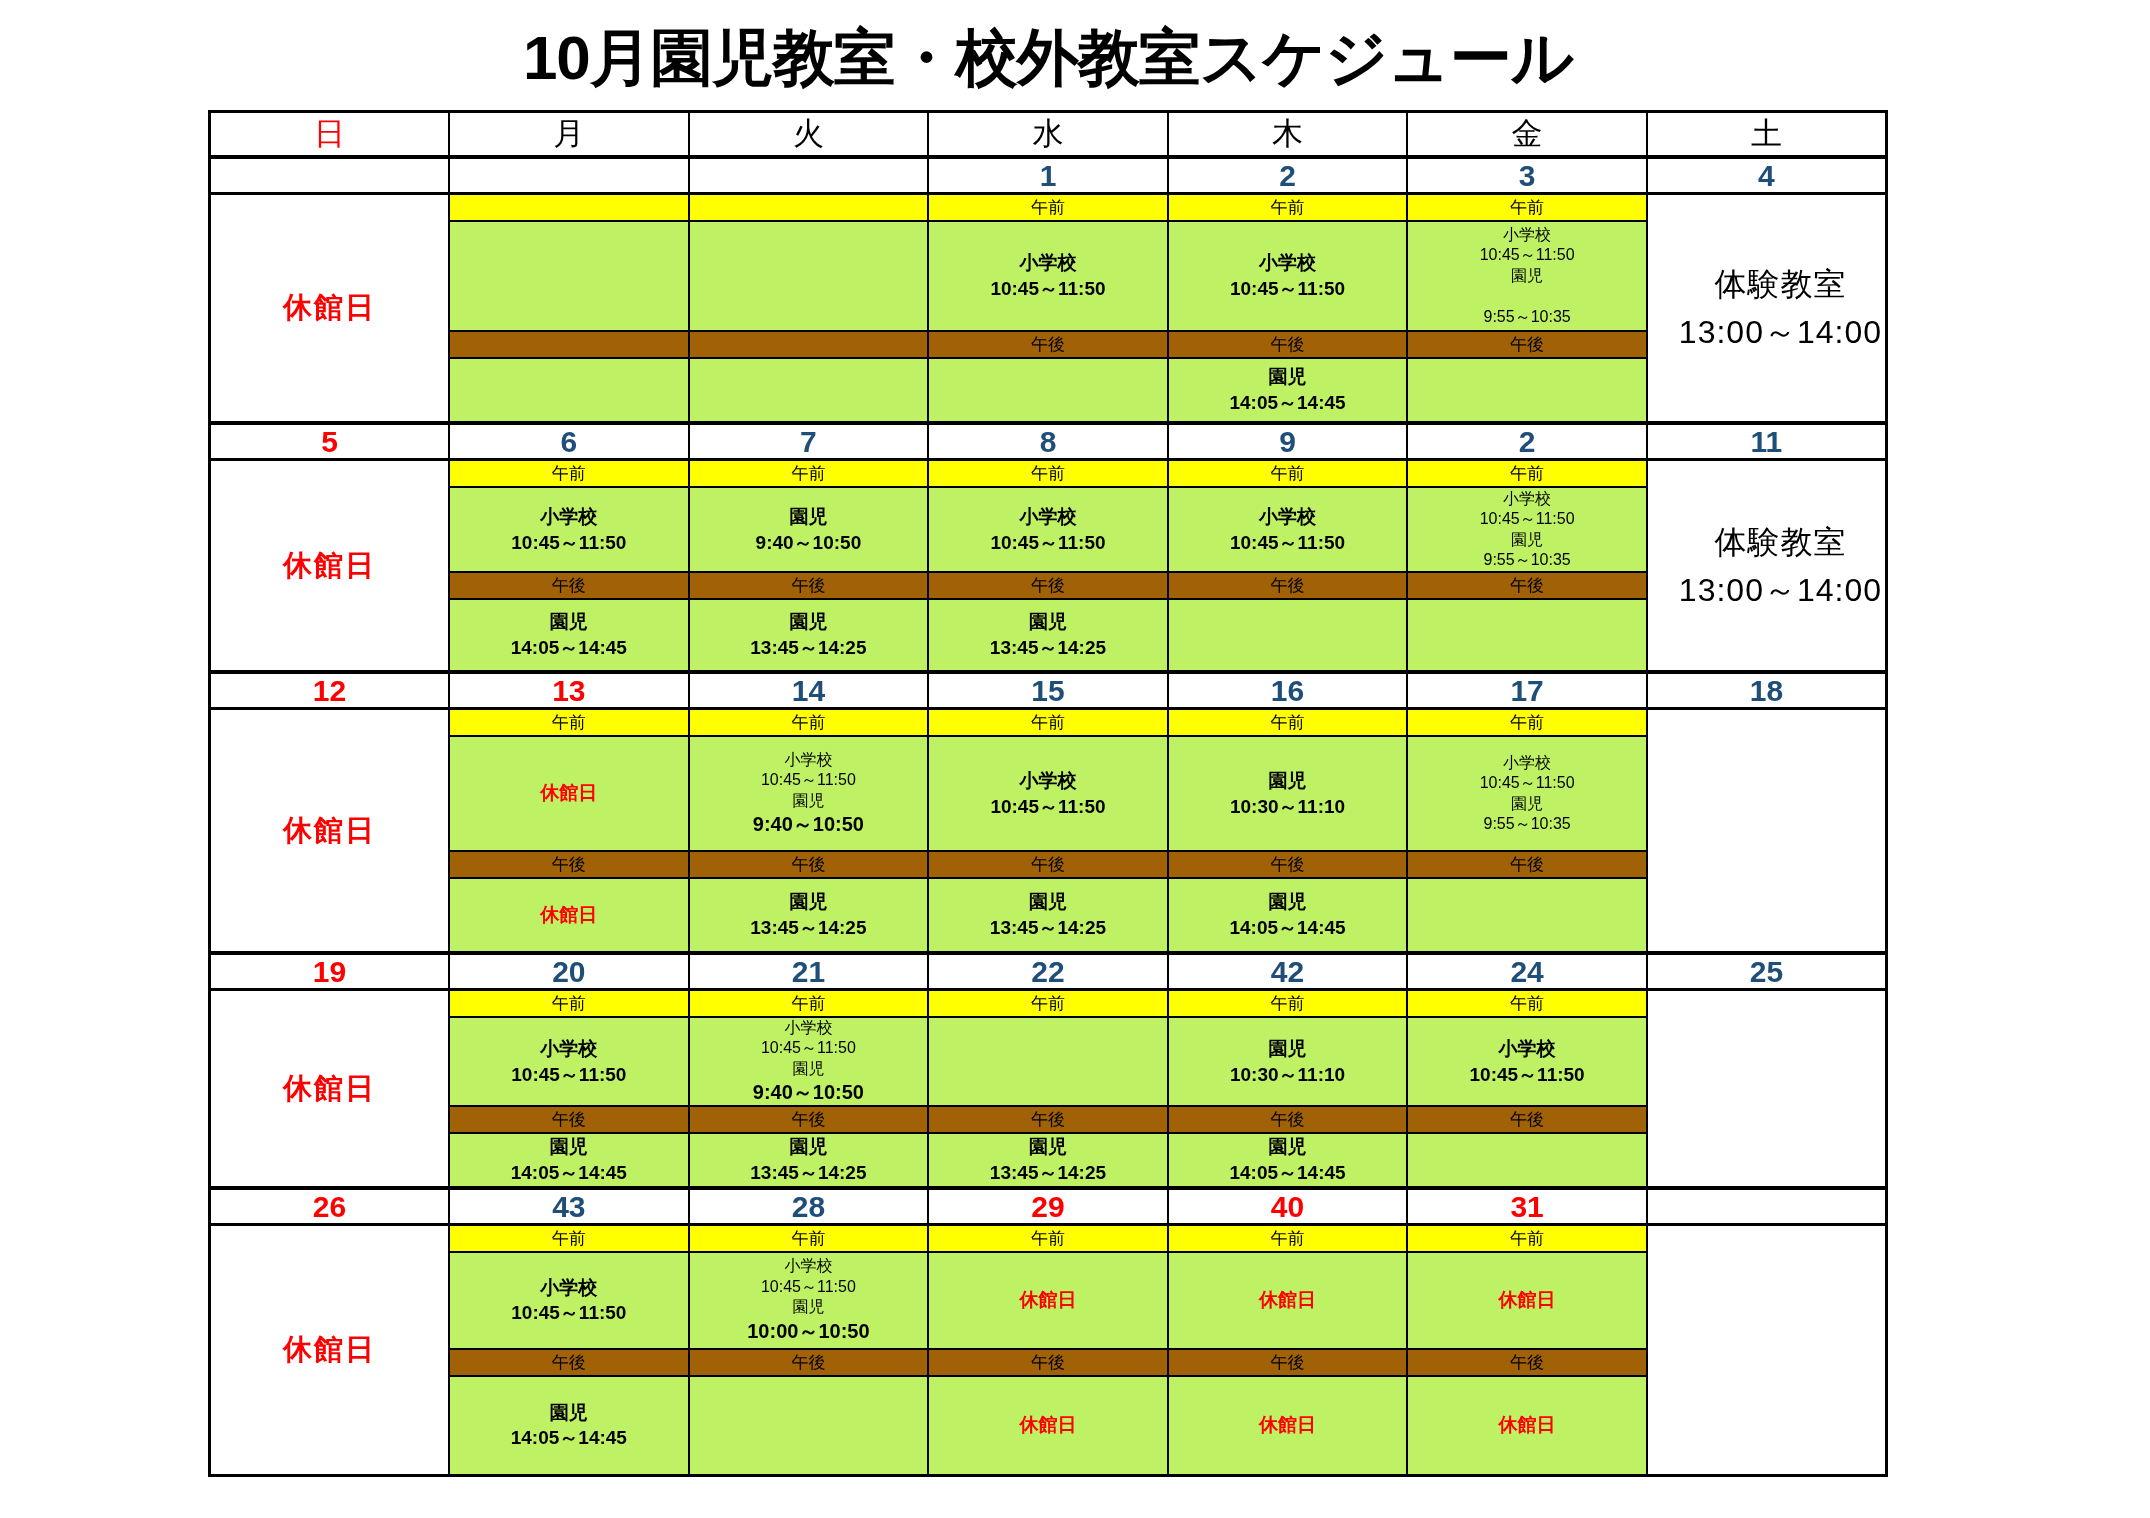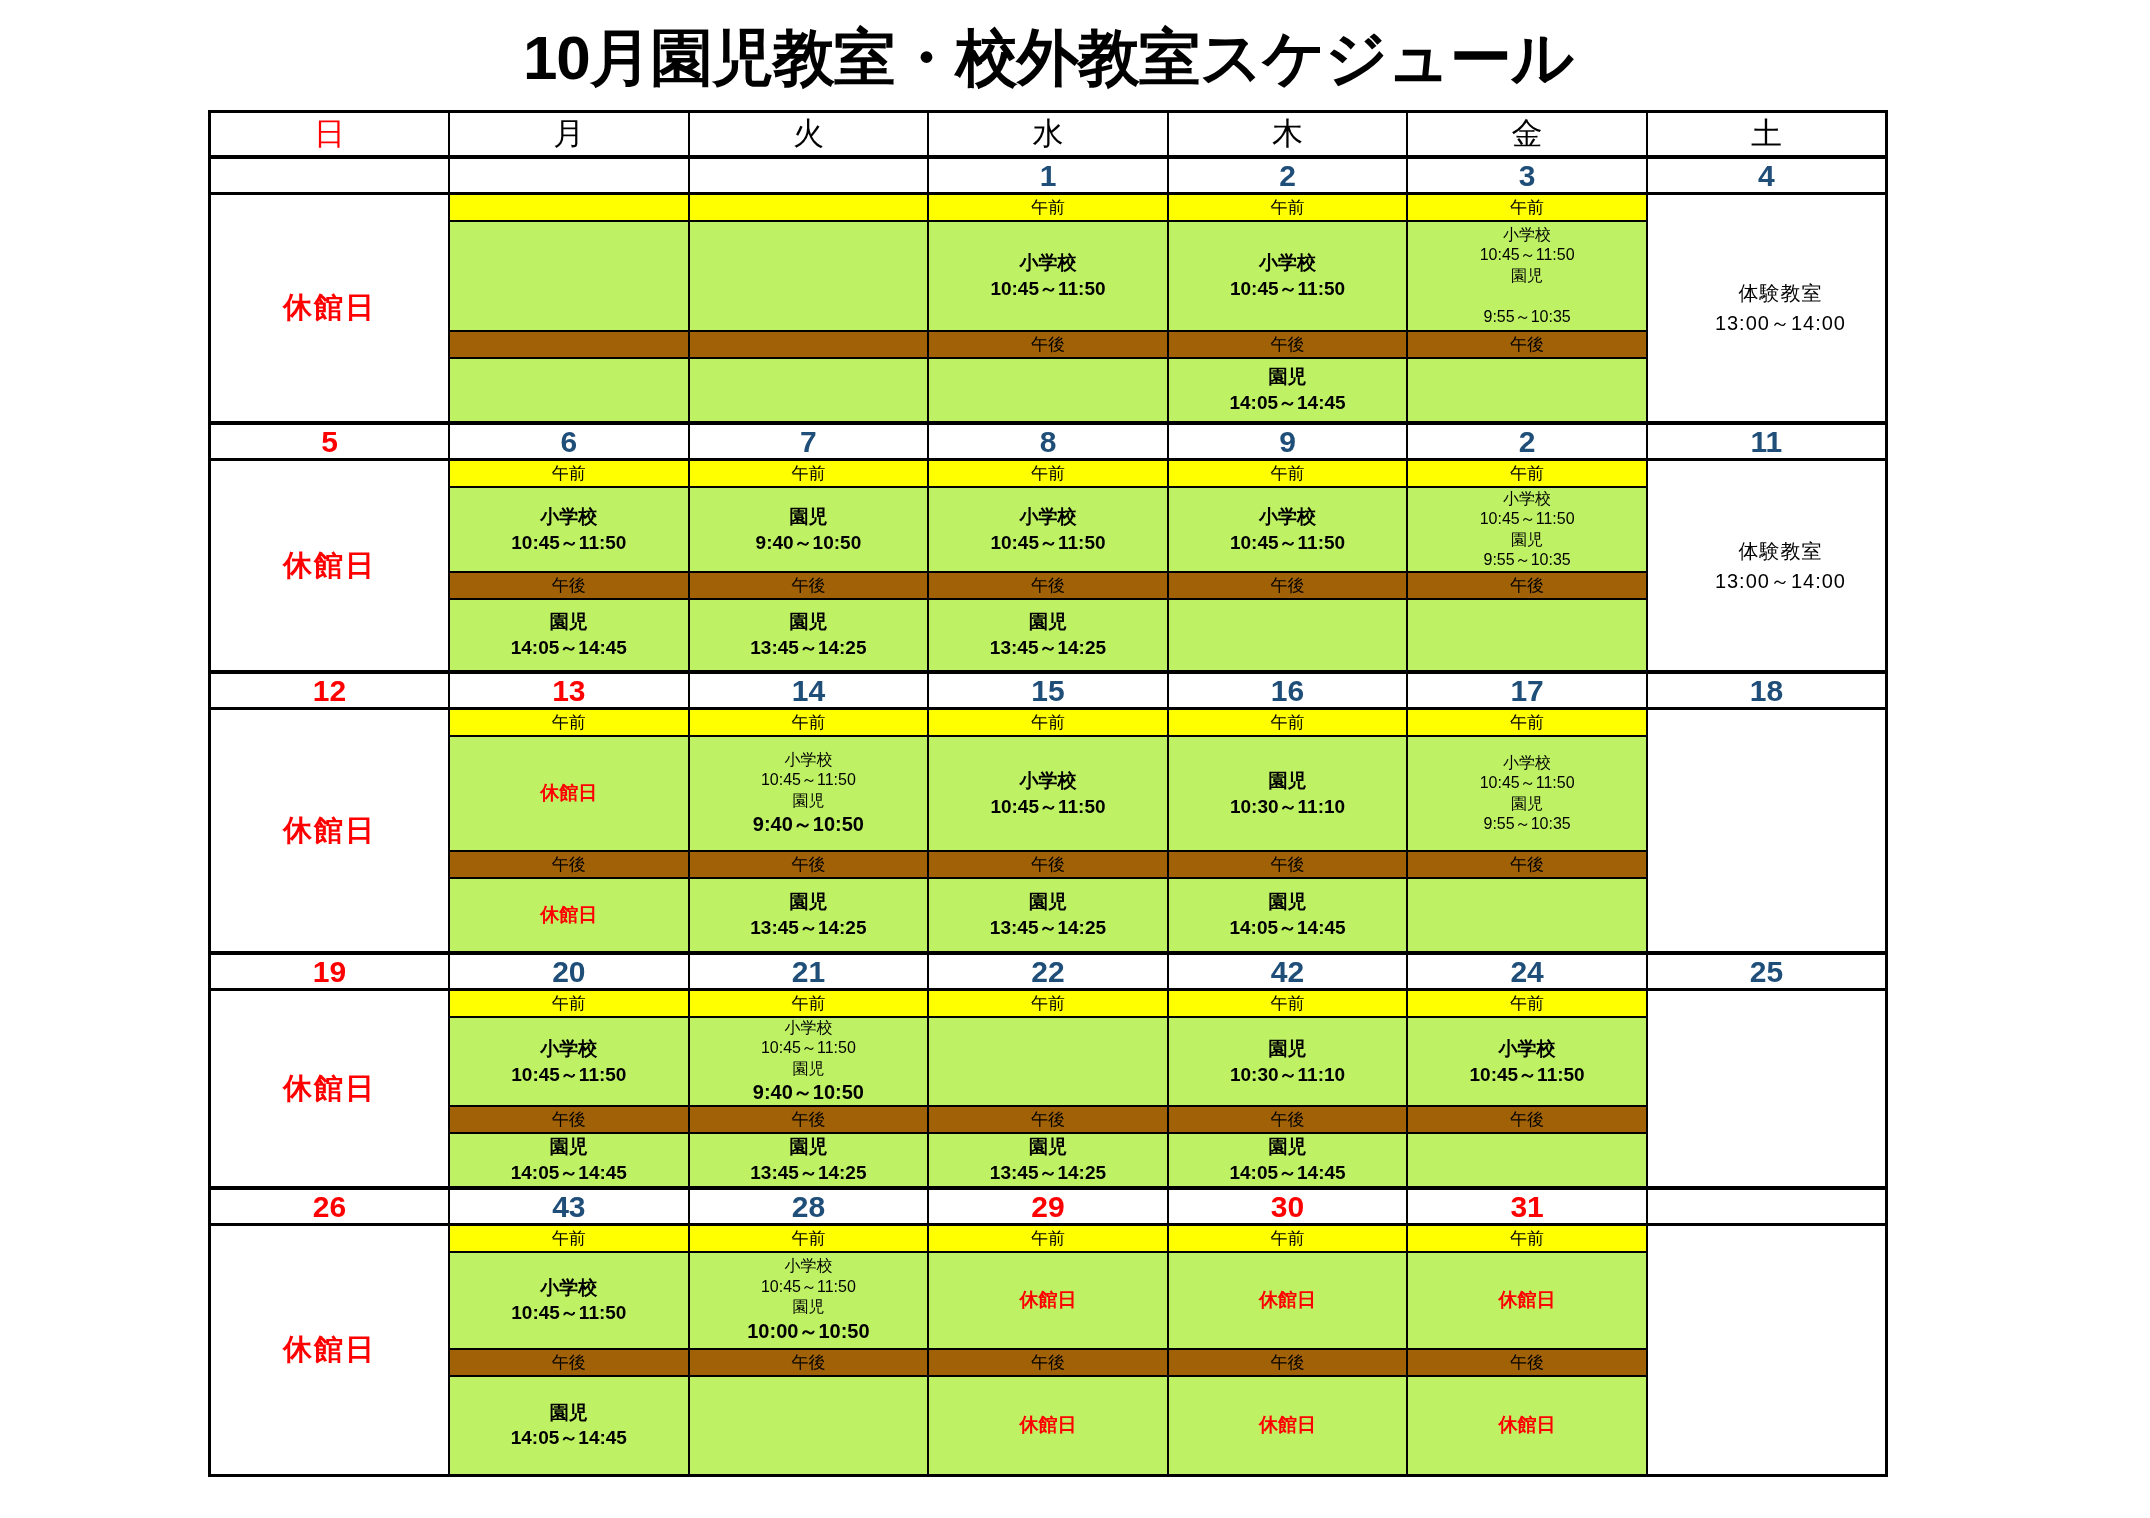--- a/index.html
+++ b/index.html
@@ -34,21 +34,21 @@
   .w3.r-am{height:86px;}  .w3.r-pm{height:54px;}
   .w4.r-am{height:97px;}  .w4.r-pm{height:100px;}
   td.content{background:#bef264;}
   td.merge-cell{background:#fff;}
   .ln{white-space:nowrap;}
   .ln-b{font-weight:bold;font-size:19px;line-height:1.35;}
   .ln-r{font-size:16px;line-height:1.28;}
   .ln-B{font-weight:bold;font-size:20px;line-height:1.3;}
   .ln-red{font-weight:bold;font-size:19px;color:#ff0000;line-height:1.4;}
   .ln-sun{font-weight:bold;font-size:29px;color:#ff0000;letter-spacing:2px;line-height:1.3;}
-  .ln-x{font-size:20px;line-height:1.5;letter-spacing:1px;margin-left:28px;}
+  .ln-x{font-size:32px;line-height:1.5;letter-spacing:1px;margin-left:28px;}
 </style>
 </head>
 <body>
 
 <div class="page-title">10月園児教室・校外教室スケジュール</div>
 
 <table class="calendar">
   <thead>
     <tr>
       <th class="red">日</th>
@@ -325,21 +325,21 @@
           <div class="ln ln-b">園児</div>
           <div class="ln ln-b">14:05～14:45</div>
         </td>
         <td class="content"></td>
       </tr>
       <tr class="r-date w4">
         <td class="date-cell red">26</td>
         <td class="date-cell">43</td>
         <td class="date-cell">28</td>
         <td class="date-cell red">29</td>
-        <td class="date-cell red">30</td>
+        <td class="date-cell red">40</td>
         <td class="date-cell red">31</td>
         <td class="date-cell"></td>
       </tr>
       <tr class="r-ambar w4">
         <td class="merge-cell" rowspan="4">
           <div class="ln ln-sun">休館日</div>
         </td>
         <td class="bar bar-am">午前</td>
         <td class="bar bar-am">午前</td>
         <td class="bar bar-am">午前</td>

